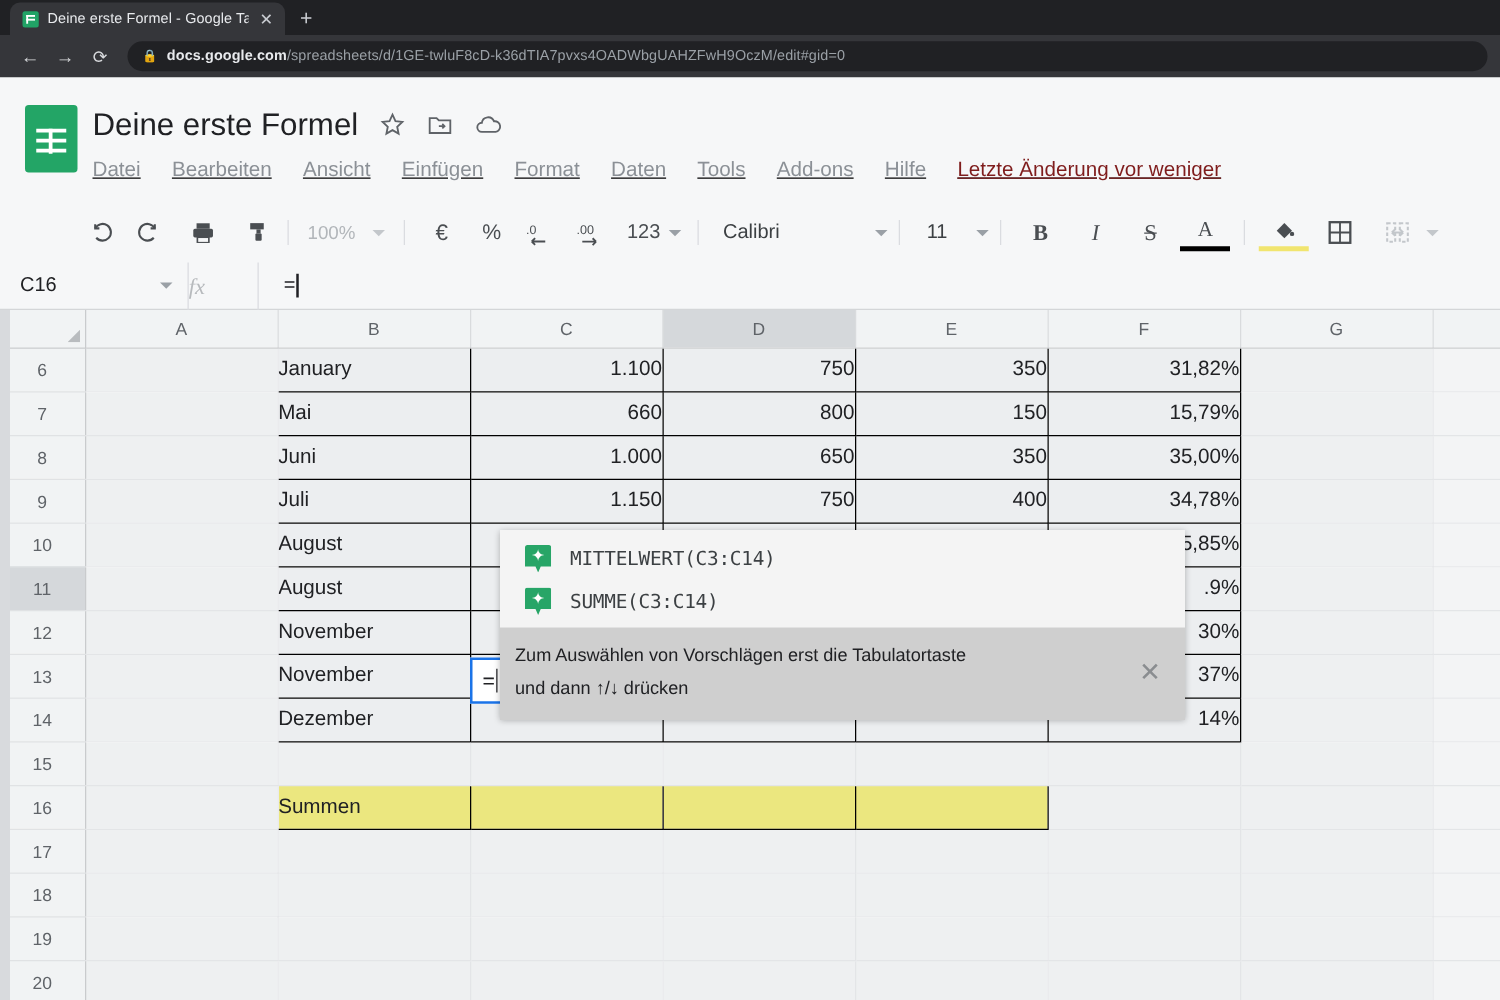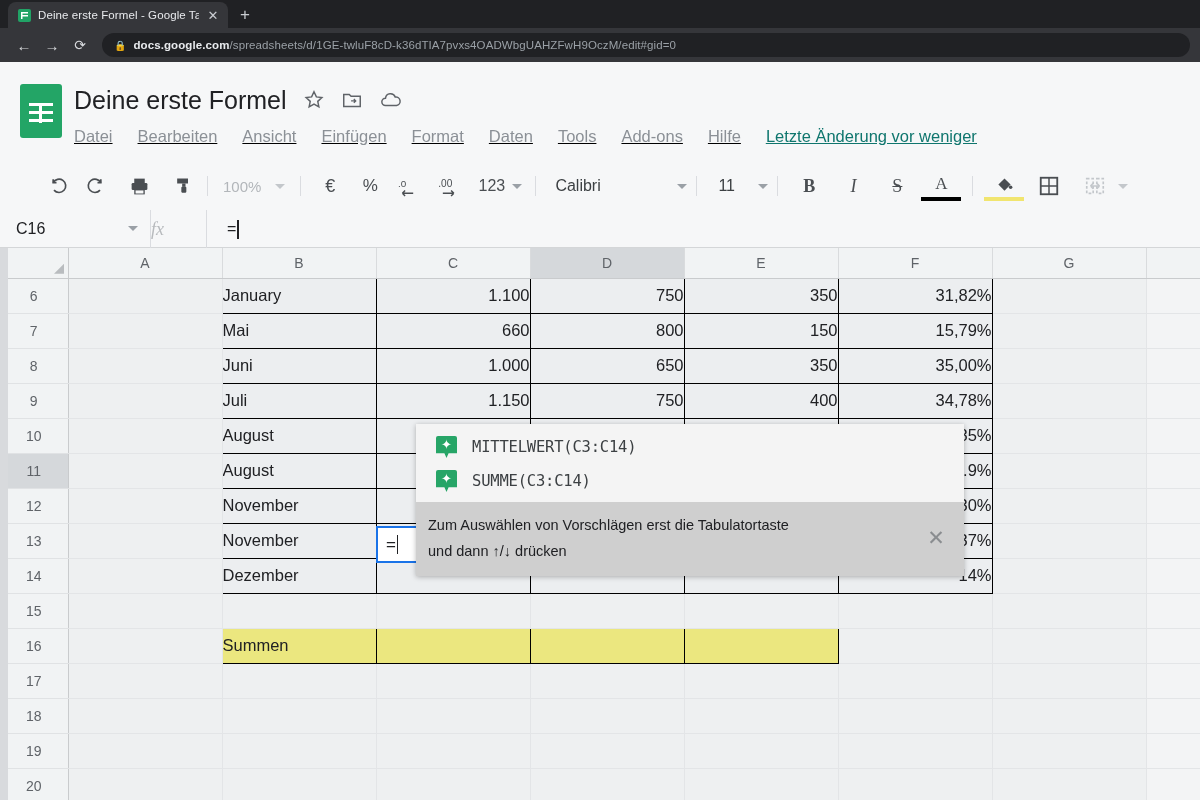--- a/index.html
+++ b/index.html
@@ -94,27 +94,27 @@
       linear-gradient(#fff,#fff) 10px 0/3px 100% no-repeat;
   }
   .title-col { flex: 1; min-width: 0; }
   .title-row { display: flex; align-items: center; gap: 16px; height: 46px; padding-top: 6px; }
   .doc-title { font-size: 25px; color: #202124; white-space: nowrap; font-weight: 400;}
   .ticon { color: #5f6368; display: flex; align-items: center; }
 
   .menubar { display: flex; align-items: center; gap: 25px; height: 32px; text-decoration: underline; }
   .menu-item { font-size: 16.5px; color: #8b9096; white-space: nowrap; }
   .lastedit {
-    font-size: 16.5px; color: #0f766e;
+    font-size: 16.5px; color: #7f1d1d;
     text-decoration: underline; white-space: nowrap;
   }
 
   .toolbar {
     height: 48px; display: flex; align-items: center;
-    gap: 0; padding-left: 44px; background: #f6f7f8;
+    gap: 0; padding-left: 44px; background: #f6f7f8; margin-left: 23px;
   }
   .tb { display: flex; align-items: center; justify-content: center;
         height: 30px; min-width: 30px; color: #4a4e52; font-size: 17px; }
   .tb.dim { color: #b5b9bd; }
   .tbsep { width: 1px; height: 20px; background: #dadce0; margin: 0 9px; }
   .zoomctl { font-size: 15px; color: #b2b6ba; display:flex; align-items:center; gap:14px; padding:0 6px;}
   .caret { width: 0; height: 0; border-left: 5px solid transparent;
            border-right: 5px solid transparent; border-top: 5px solid #9aa0a6; }
   .caret.dim { border-top-color: #c3c7cb; }
   .fontbox { width: 132px; font-size: 16px; color: #3c4043; padding-left: 10px; }
@@ -190,21 +190,21 @@
     background: #202124; margin-left: 1px;
     vertical-align: middle;
   }
   .mouse-ibeam {
     position: absolute; left: 82px; top: 3px;
     width: 11px; height: 28px; z-index: 7;
   }
 
   
   .acpopup {
-    position: absolute; left: 416px; top: 176px;
+    position: absolute; left: 400px; top: 176px;
     width: 548px; z-index: 20;
     box-shadow: 0 1px 5px rgba(0,0,0,.28);
     background: #f4f4f4;
   }
   .ac-list { background: #f4f4f4; padding: 6px 0 4px 0; }
   .ac-item {
     display: flex; align-items: center; gap: 15px;
     height: 34px; padding-left: 20px;
   }
   .ac-ico {

